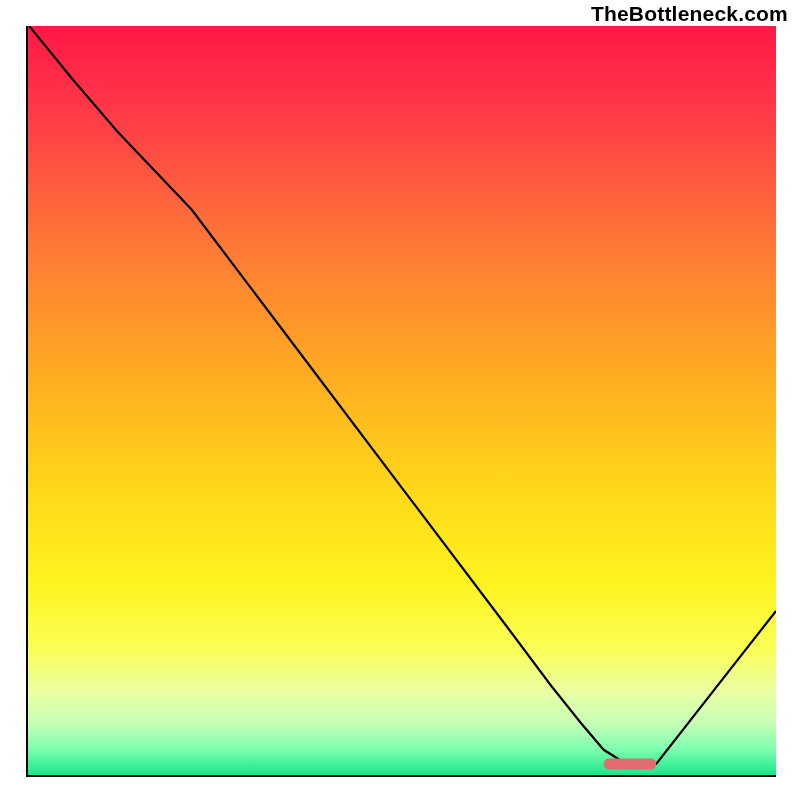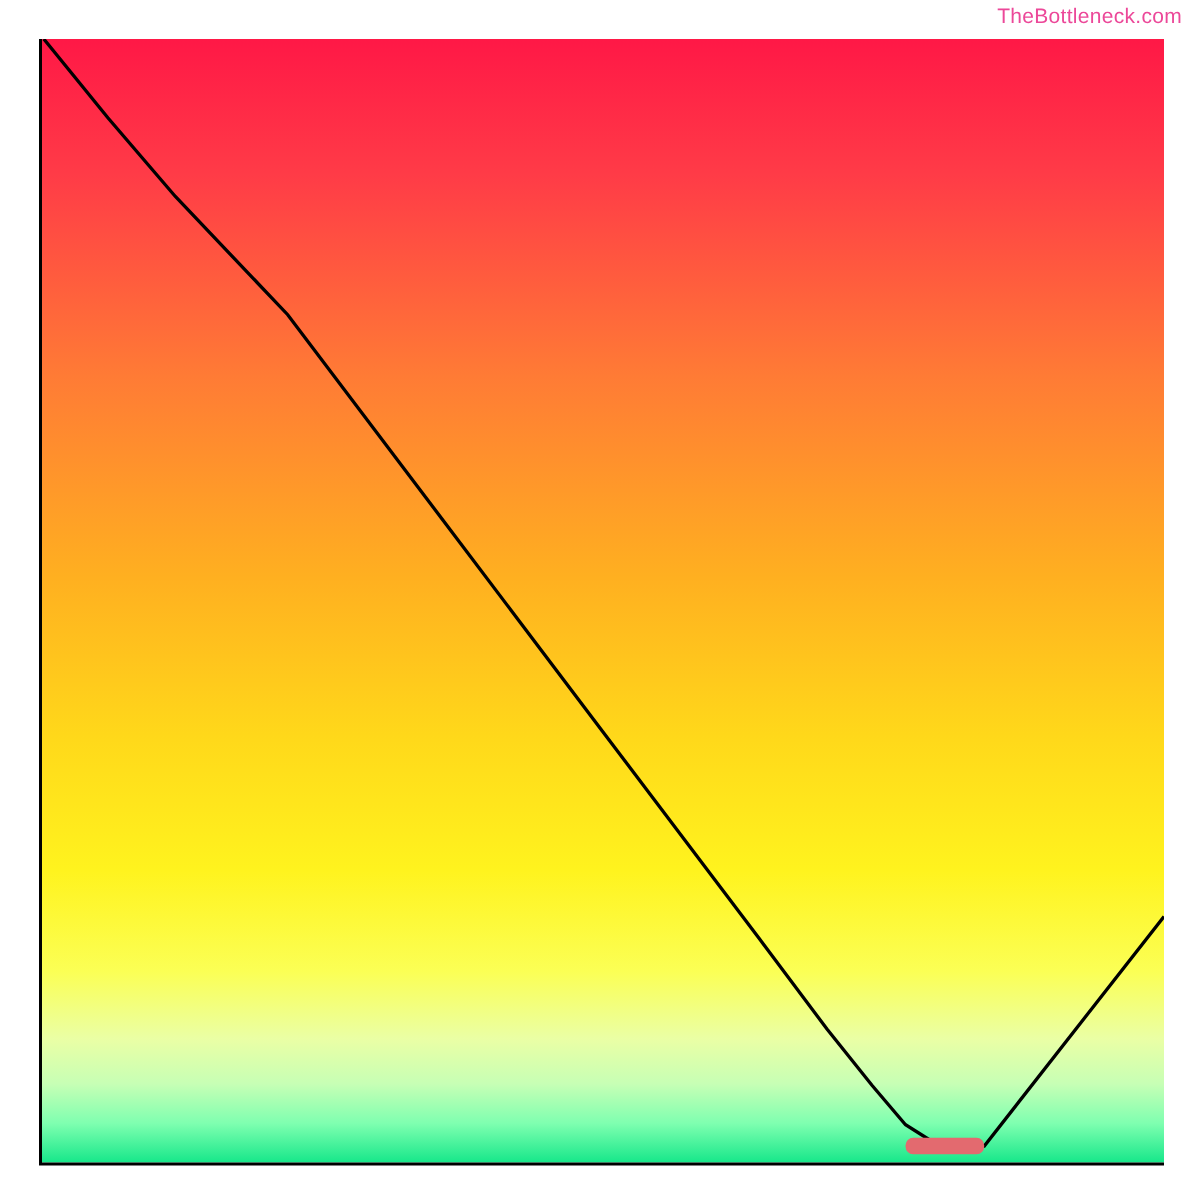--- a/index.html
+++ b/index.html
@@ -13,23 +13,23 @@
   }
   .container {
     position: relative;
     width: 800px;
     height: 800px;
   }
   .watermark {
     position: absolute;
     top: 2px;
     right: 12px;
-    font-size: 14px;
-    font-weight: normal;
-    color: #ec4899;
+    font-size: 21px;
+    font-weight: bold;
+    color: #000000;
     letter-spacing: 0.2px;
   }
   .plot {
     position: absolute;
     left: 24px;
     top: 26px;
     width: 752px;
     height: 752px;
   }
   .axis-line {

